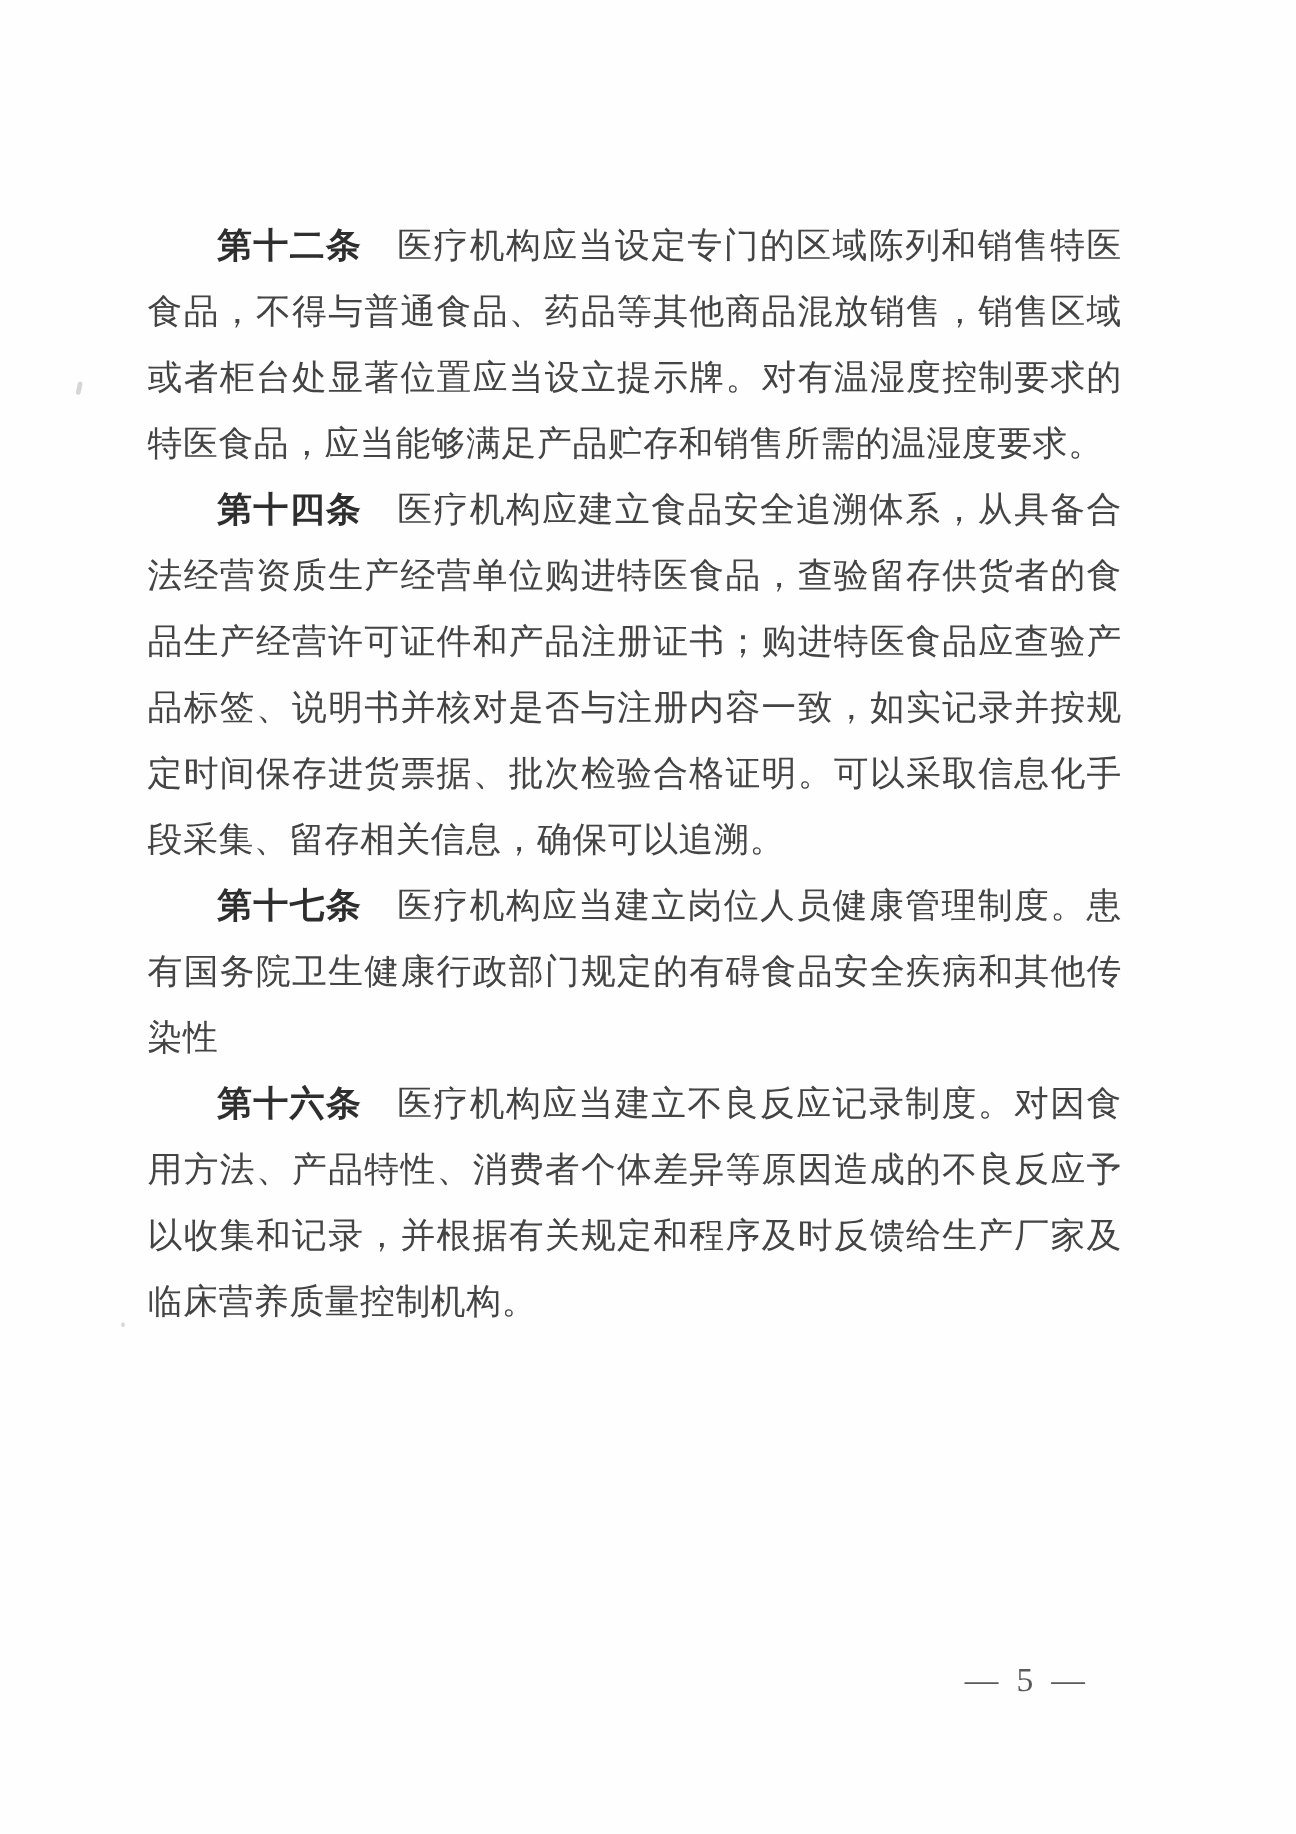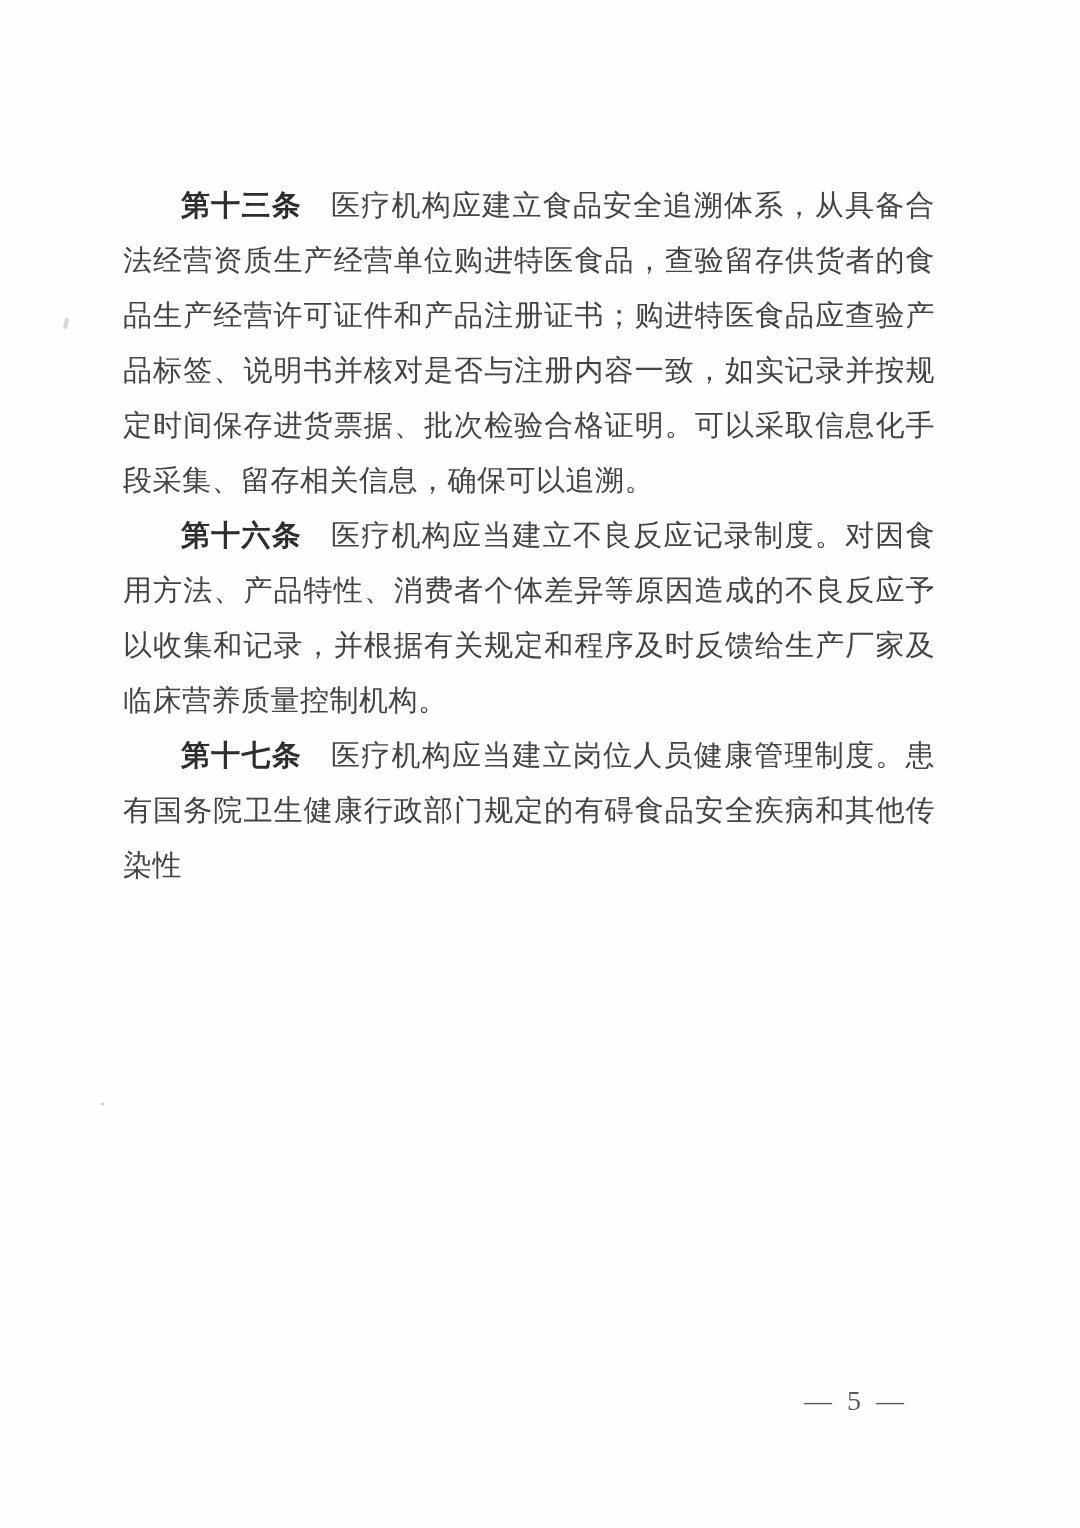--- a/index.html
+++ b/index.html
@@ -72,25 +72,26 @@
 </style>
 </head>
 <body>
 
 <div class="page">
 
   <div class="speck speck-1"></div>
   <div class="speck speck-2"></div>
 
   <div class="text-block">
+    <p class="article"><span class="art-num">第十二条</span><span>医疗机构应当设定专门的区域陈列和销售特医食品，不得与普通食品、药品等其他商品混放销售，销售区域或者柜台处显著位置应当设立提示牌。对有温湿度控制要求的特医食品，应当能够满足产品贮存和销售所需的温湿度要求。</span></p>
 
 
-    <p class="article"><span class="art-num">第十三条</span><span>医疗机构应建立食品安全追溯体系，从具备合法经营资质生产经营单位购进特医食品，查验留存供货者的食品生产经营许可证件和产品注册证书；购进特医食品应查验产品标签、说明书并核对是否与注册内容一致，如实记录并按规定时间保存进货票据、批次检验合格证明。可以采取信息化手段采集、留存相关信息，确保可以追溯。</span></p>
+    <p class="article"><span class="art-num">第十四条</span><span>医疗机构应建立食品安全追溯体系，从具备合法经营资质生产经营单位购进特医食品，查验留存供货者的食品生产经营许可证件和产品注册证书；购进特医食品应查验产品标签、说明书并核对是否与注册内容一致，如实记录并按规定时间保存进货票据、批次检验合格证明。可以采取信息化手段采集、留存相关信息，确保可以追溯。</span></p>
 
 
+    <p class="article"><span class="art-num">第十七条</span><span>医疗机构应当建立岗位人员健康管理制度。患有国务院卫生健康行政部门规定的有碍食品安全疾病和其他传染性</span></p>
+
     <p class="article"><span class="art-num">第十六条</span><span>医疗机构应当建立不良反应记录制度。对因食用方法、产品特性、消费者个体差异等原因造成的不良反应予以收集和记录，并根据有关规定和程序及时反馈给生产厂家及临床营养质量控制机构。</span></p>
-
-    <p class="article"><span class="art-num">第十七条</span><span>医疗机构应当建立岗位人员健康管理制度。患有国务院卫生健康行政部门规定的有碍食品安全疾病和其他传染性</span></p>
   </div>
 
   <div class="page-footer">— 5 —</div>
 
 </div>
 
 </body></html>

